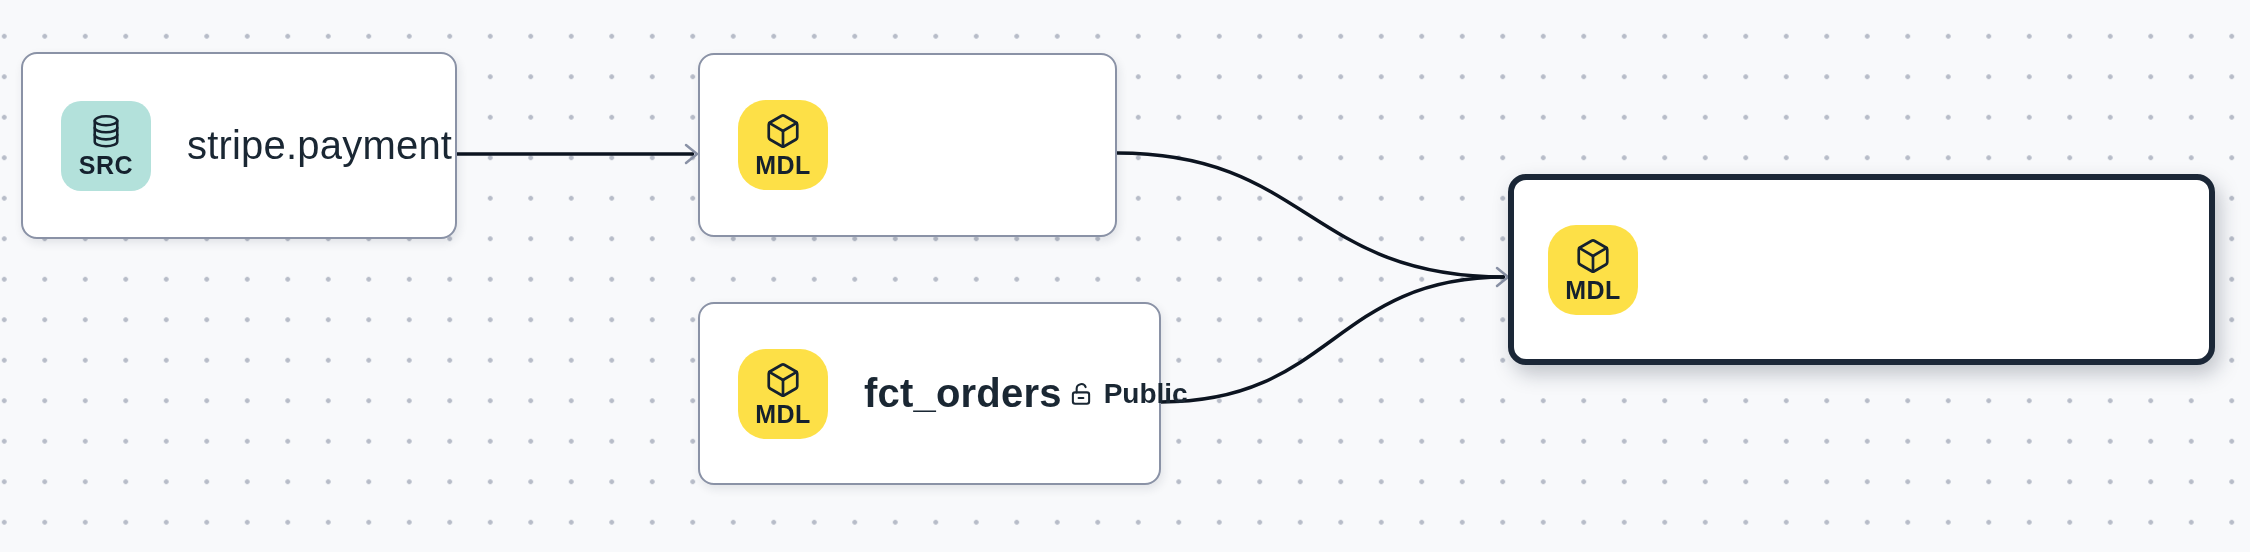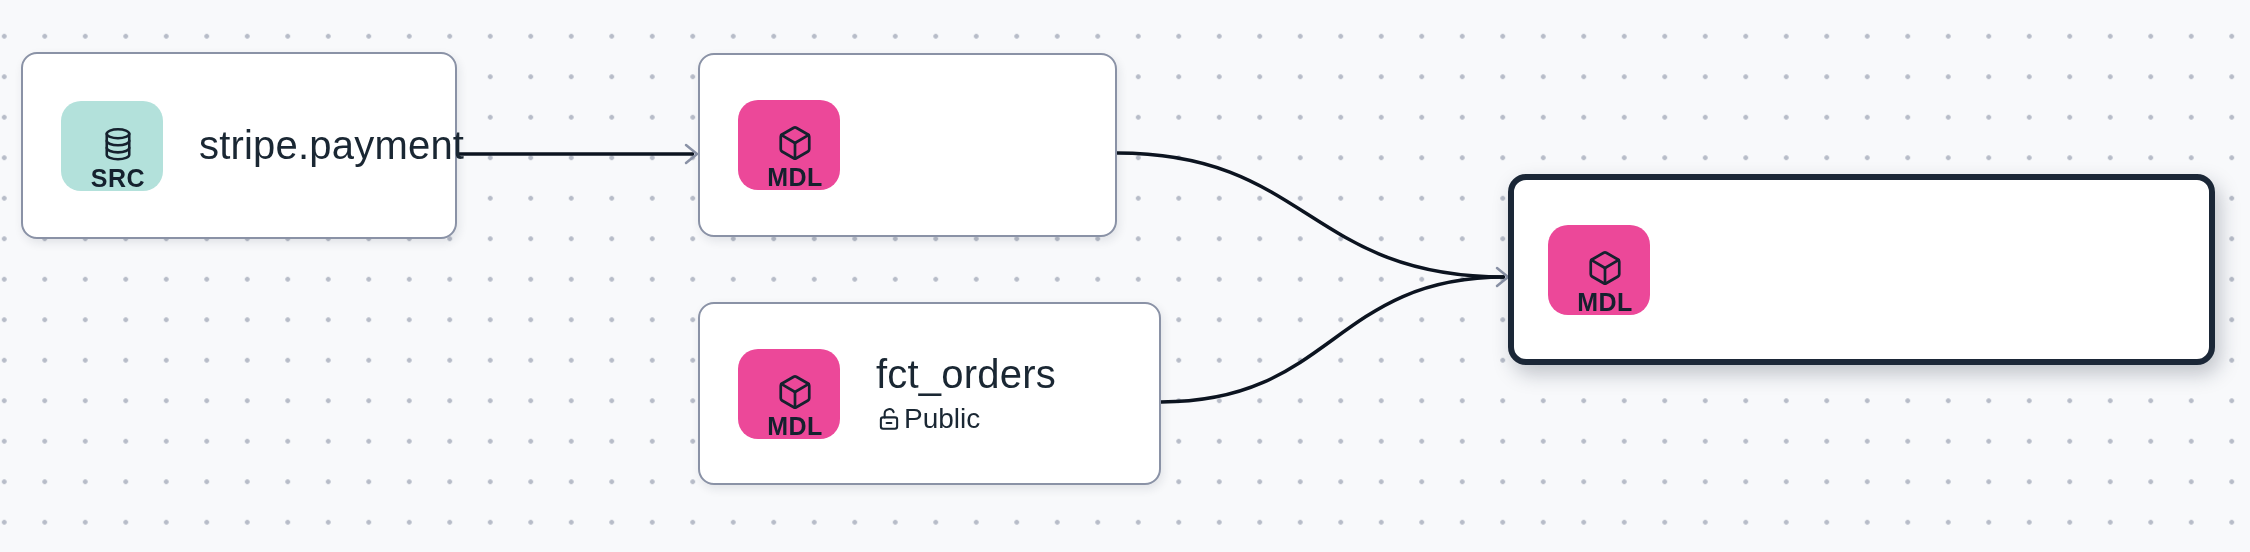--- a/index.html
+++ b/index.html
@@ -62,50 +62,49 @@
     box-shadow: 5px 9px 20px rgba(25, 35, 55, 0.25);
   }
   .badge {
     flex: 0 0 auto;
     width: 90px;
     height: 90px;
     border-radius: 20px;
     display: flex;
     flex-direction: column;
     align-items: center;
-    justify-content: flex-end;
+    justify-content: center;
     color: #15212e;
-    padding-left: 12px;
   }
   .badge-src { background: #b3e1db; }
-  .badge-mdl { background: #ec4899; }
+  .badge-mdl { background: #fde047; border-radius: 28px; }
   .badge svg { display: block; }
   .badge-label {
     font-size: 25px;
     font-weight: 600;
     line-height: 1;
     margin-top: 3px;
     letter-spacing: 0.5px;
   }
   .title {
     font-size: 40px;
     color: #1a2733;
     letter-spacing: 0.2px;
     white-space: nowrap;
   }
   .text-col {
     display: flex;
-    flex-direction: column;
     justify-content: center;
     gap: 6px;
+    font-weight: bold;
   }
   .access-row {
     display: flex;
     align-items: center;
-    gap: 2px;
+    gap: 10px;
     font-size: 28px;
     color: #1a2733;
   }
   .access-row svg { display: block; }
 </style>
 </head>
 <body>
 
 <div class="canvas">
 

